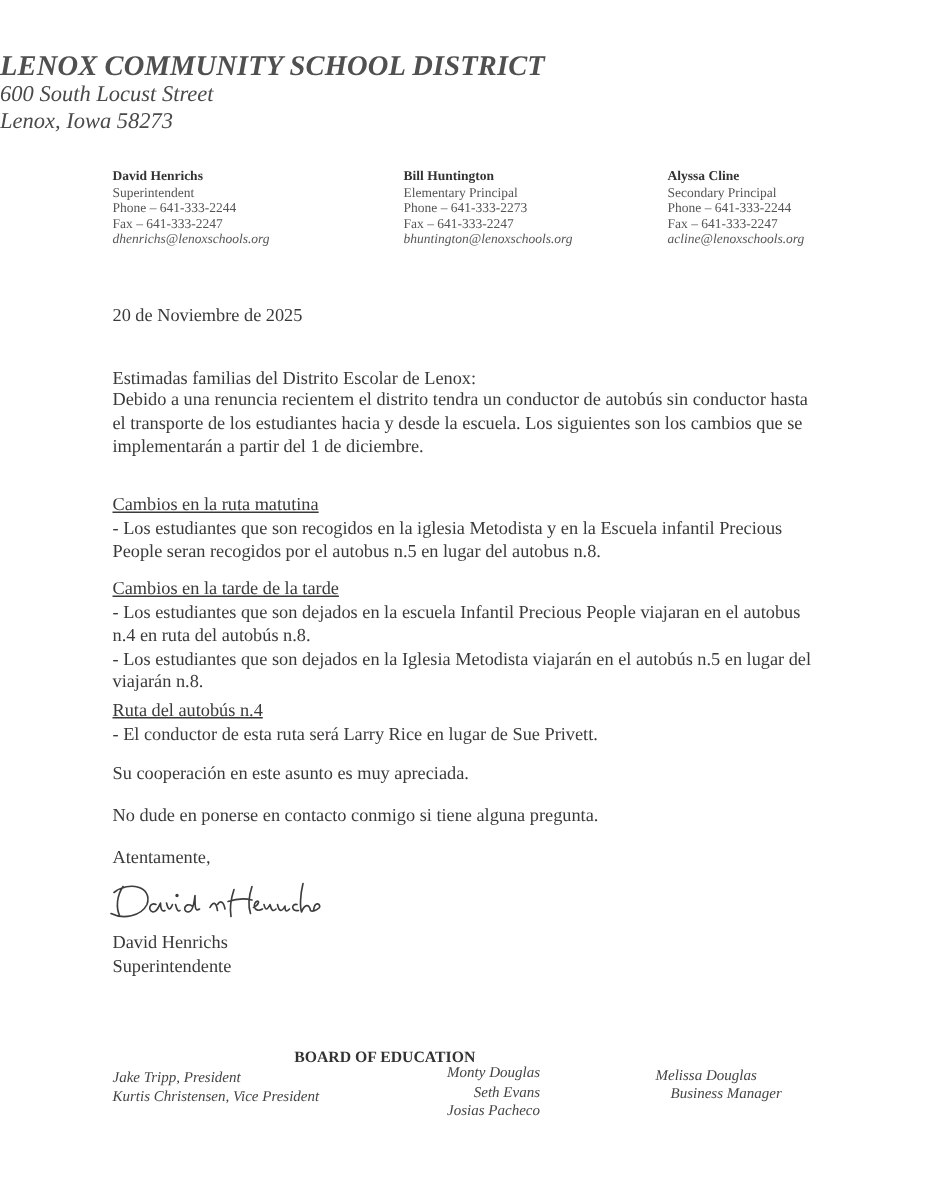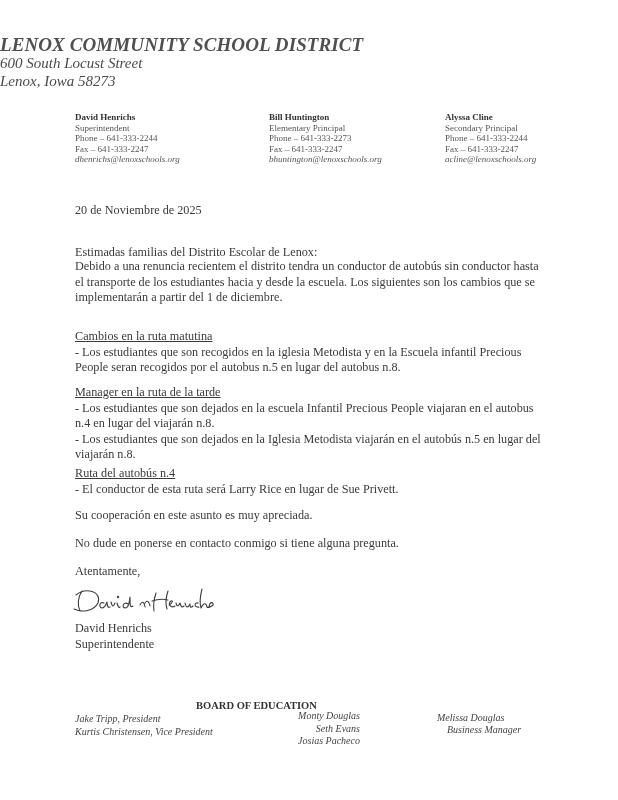--- a/index.html
+++ b/index.html
@@ -90,23 +90,23 @@
     <div>implementarán a partir del 1 de diciembre.</div>
   </div>
 
   <div class="abs body-text morning">
     <div><span class="heading-u">Cambios en la ruta matutina</span></div>
     <div>- Los estudiantes que son recogidos en la iglesia Metodista y en la Escuela infantil Precious</div>
     <div>People seran recogidos por el autobus n.5 en lugar del autobus n.8.</div>
   </div>
 
   <div class="abs body-text afternoon">
-    <div><span class="heading-u">Manager en la ruta de la tarde</span></div>
+    <div><span class="heading-u">Cambios en la tarde de la tarde</span></div>
     <div>- Los estudiantes que son dejados en la escuela Infantil Precious People viajaran en el autobus</div>
-    <div>n.4 en lugar del viajarán n.8.</div>
+    <div>n.4 en ruta del autobús n.8.</div>
     <div>- Los estudiantes que son dejados en la Iglesia Metodista viajarán en el autobús n.5 en lugar del</div>
     <div>viajarán n.8.</div>
   </div>
 
   <div class="abs body-text bus4">
     <div><span class="heading-u">Ruta del autobús n.4</span></div>
     <div>- El conductor de esta ruta será Larry Rice en lugar de Sue Privett.</div>
   </div>
 
   <div class="abs body-text coop">Su cooperación en este asunto es muy apreciada.</div>

